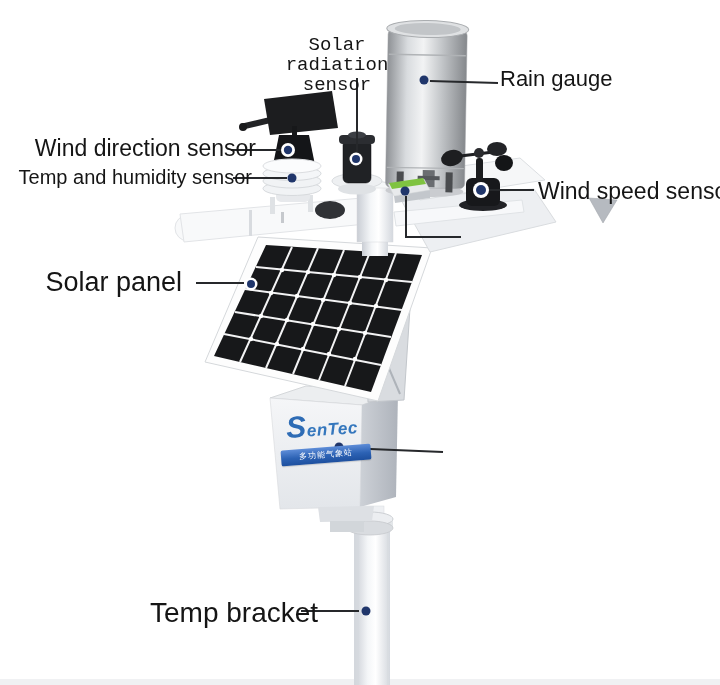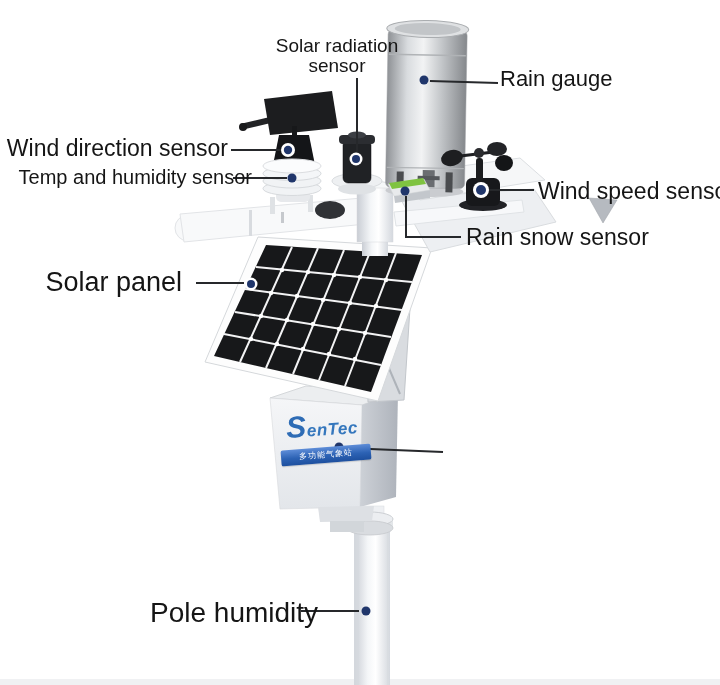--- a/index.html
+++ b/index.html
@@ -5,21 +5,21 @@
   html,body{margin:0;padding:0;background:#ffffff;}
   .stage{
     position:relative;width:720px;height:685px;background:#ffffff;overflow:hidden;
     font-family:"Liberation Sans", sans-serif;
   }
   .illustration{position:absolute;left:0;top:0;}
   .label{
     position:absolute;color:#151515;white-space:nowrap;
     font-family:"Liberation Sans", sans-serif;line-height:1.05;
   }
-  .label.wrap{white-space:normal;text-align:center;}
+  .label.wrap{white-space:normal;text-align:center;font-family:Liberation Mono, monospace;}
   .label.right{text-align:right;}
   .logo{
     position:absolute;left:286px;top:404px;width:86px;height:44px;
     transform:rotate(-4deg);color:#3577bd;font-style:italic;font-weight:bold;
     font-size:17px;line-height:42px;letter-spacing:.5px;
   }
   .logo::first-letter{font-size:30px;color:#2e6cb5;}
   .banner{
     position:absolute;left:281px;top:447px;width:90px;height:16px;
     transform:rotate(-4.5deg);border-radius:2px;
@@ -224,26 +224,25 @@
     </g>
   </svg>
 
   <div class="logo">SenTec</div>
   <div class="banner">多功能气象站</div>
 
   <div class="label wrap" style="left:262px;top:36px;width:150px;font-size:19px;">Solar radiation sensor</div>
 
   <div class="label" style="left:500px;top:67px;font-size:22px;">Rain gauge</div>
 
-  <div class="label right" style="left:0px;top:136px;width:228px;font-size:23px;">Wind direction sensor</div>
+  <div class="label right" style="left:0px;top:136px;width:228px;font-size:23px;padding-left:28px;">Wind direction sensor</div>
 
   <div class="label right" style="left:0px;top:167px;width:252px;font-size:20px;">Temp and humidity sensor</div>
 
   <div class="label" style="left:538px;top:179px;font-size:23px;">Wind speed sensor</div>
 
-  <div class="label" style="left:466px;top:225px;font-size:23px;">Rain snow sensor</div>
 
   <div class="label right" style="left:0px;top:268px;width:182px;font-size:27px;text-align:right;">Solar panel</div>
 
 
-  <div class="label" style="left:150px;top:598px;font-size:28px;">Pole humidity</div>
+  <div class="label" style="left:150px;top:598px;font-size:28px;">Temp bracket</div>
 
 </div>
 
 </body></html>

